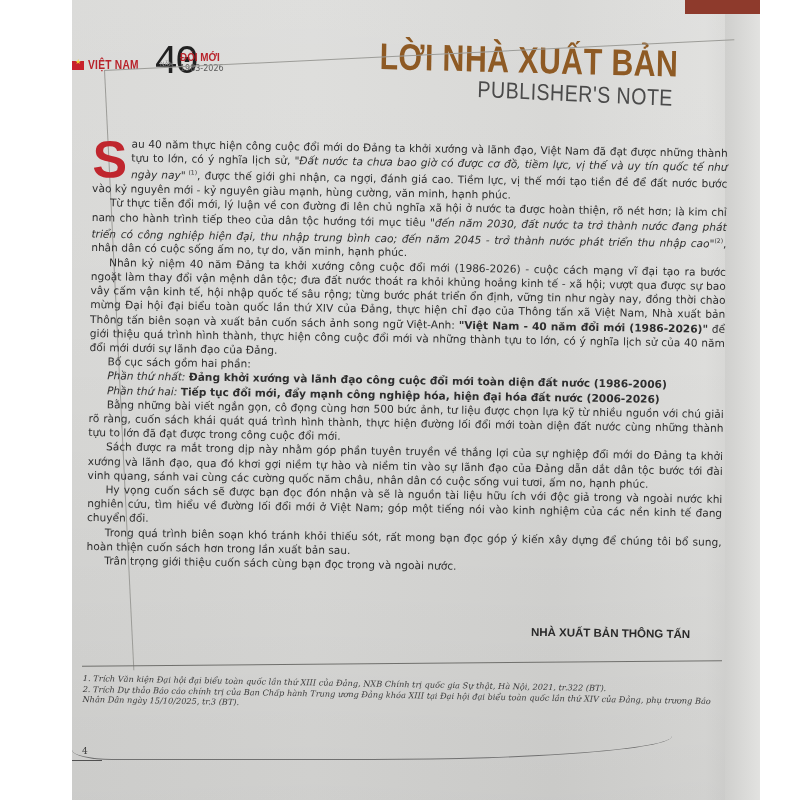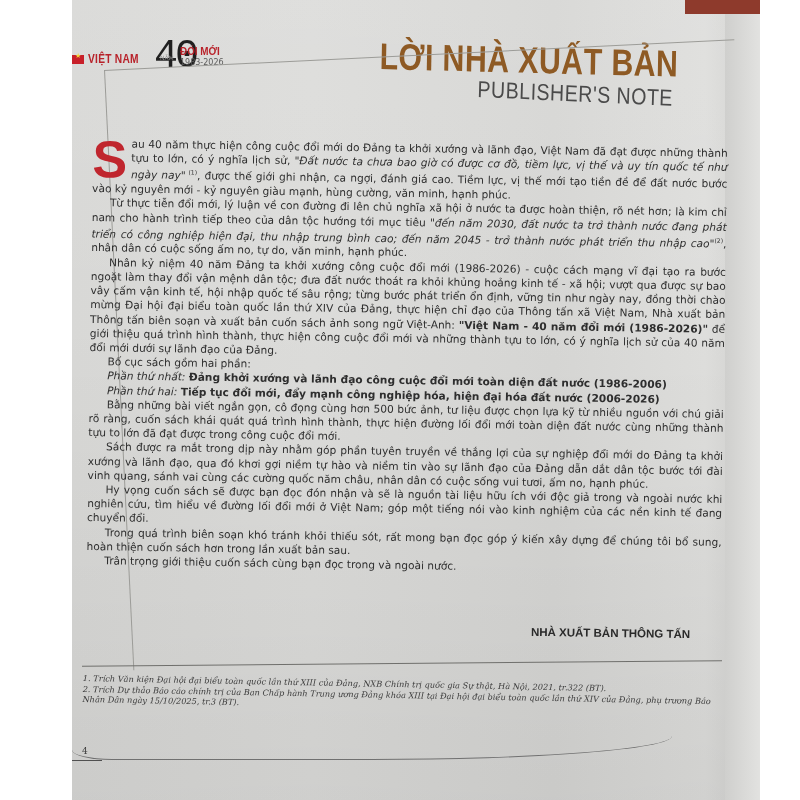--- a/index.html
+++ b/index.html
@@ -16,21 +16,21 @@
     background: linear-gradient(180deg, rgba(255,255,255,0.08) 0%, rgba(0,0,0,0) 40%, rgba(0,0,0,0.06) 100%);
   }
   .red-strip {
     position: absolute; left: 685px; top: 0; width: 75px; height: 14px; background: #8e3a2c;
   }
   .right-edge {
     position: absolute; left: 725px; top: 14px; width: 35px; height: 786px;
     background: linear-gradient(90deg, #cfcfcd, #e2e2e0);
   }
   
-  .logo { position: absolute; left: 72px; top: 40px; height: 40px; width: 230px; }
+  .logo { position: absolute; left: 72px; top: 46px; height: 40px; width: 230px; }
   .flag { position: absolute; left: 0; top: 15px; width: 12px; height: 9px; background: #c8202a; }
   .flag::after { content: "★"; position: absolute; left: 3px; top: -3px; font-size: 7px; color: #f2d43a; }
   .logo-vn { position: absolute; left: 16px; top: 12px; font-family: "Liberation Sans", sans-serif; font-weight: bold; font-size: 12px; color: #b8222a; letter-spacing: 0.3px; transform: scaleX(0.85); transform-origin: left; }
   .logo-40 { position: absolute; left: 82px; top: -6px; font-family: Liberation Mono, monospace; font-size: 40px; color: #000000; opacity: 0.85; letter-spacing: -3px; }
   .logo-nam { position: absolute; left: 88px; top: 14px; font-size: 6px; color: #8a8a8a; }
   .logo-doimoi { position: absolute; left: 108px; top: 5px; font-family: "Liberation Sans", sans-serif; font-weight: bold; font-size: 11px; color: #b8222a; transform: scaleX(0.9); transform-origin: left; }
   .logo-years { position: absolute; left: 108px; top: 18px; font-size: 8px; color: #5a5a5a; }
 
   .title {
     position: absolute; left: 380px; top: 36px; font-family: "Liberation Sans", sans-serif; font-weight: bold;

